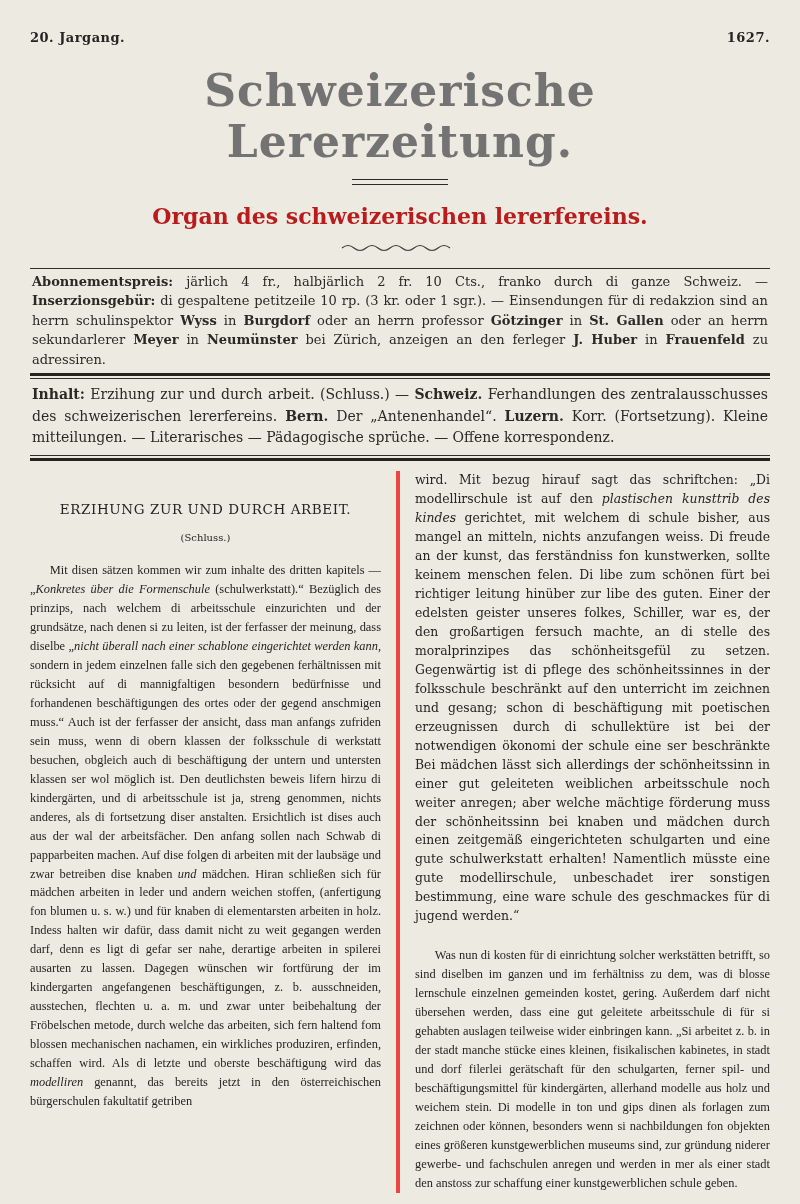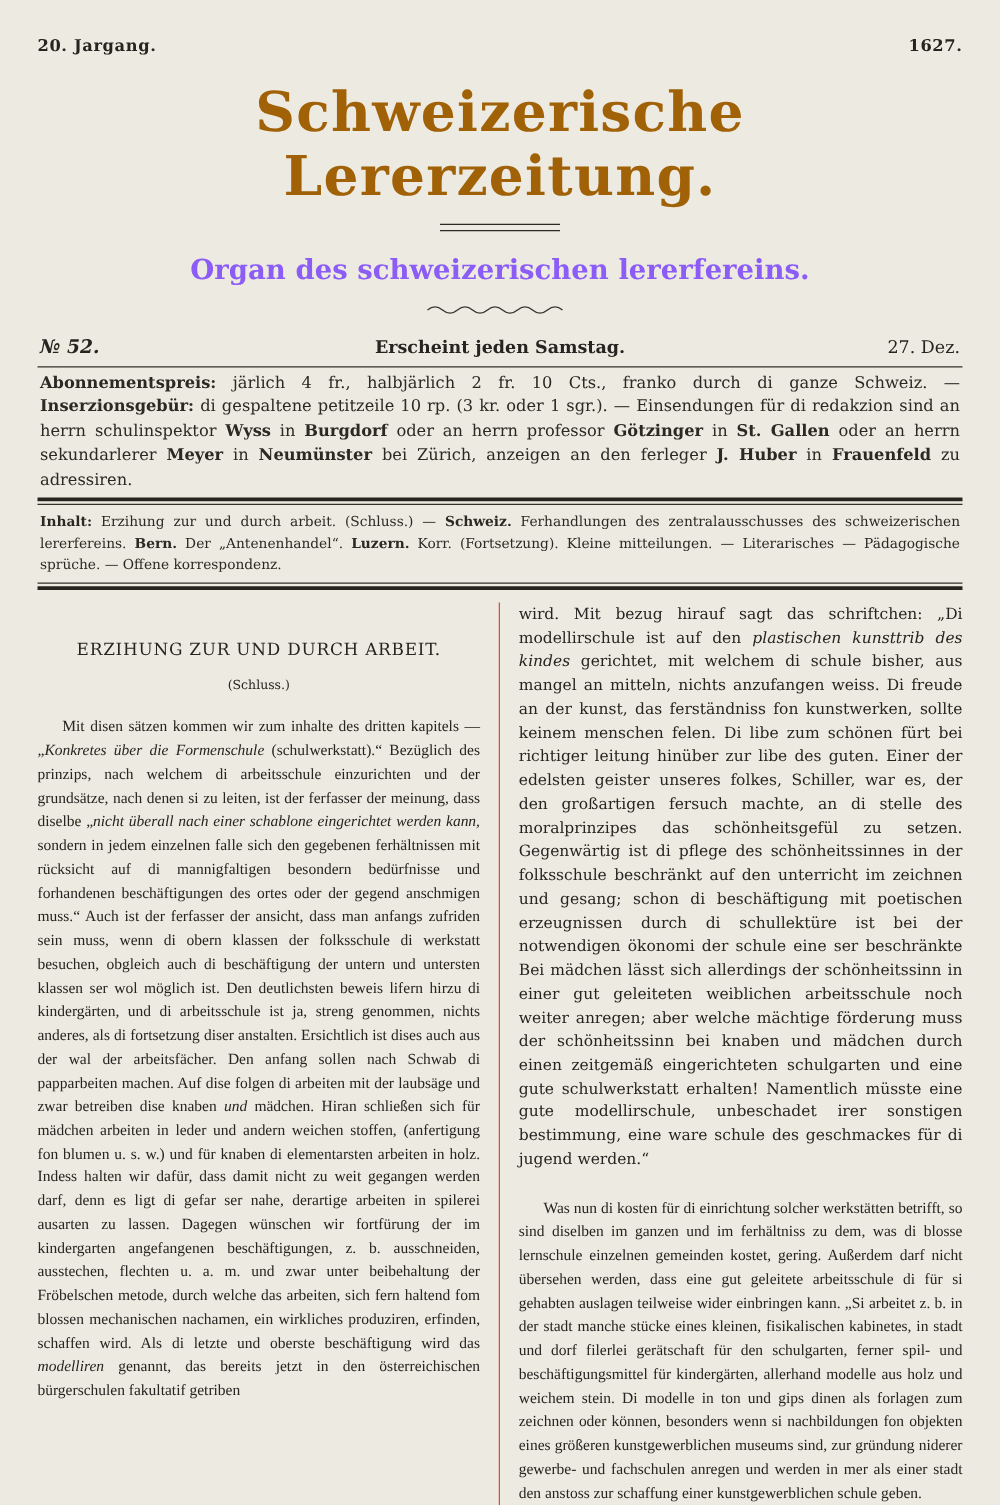--- a/index.html
+++ b/index.html
@@ -19,35 +19,35 @@
     font-weight: bold;
     font-size: 13px;
     letter-spacing: 0.5px;
   }
   h1.title {
     text-align: center;
     font-size: 44px;
     font-weight: bold;
     margin: 20px 0 12px;
     letter-spacing: 1px;
-    color: #a16207;
+    color: #737373;
   }
   .title-rule {
     width: 96px;
     margin: 0 auto;
     border-top: 1.5px solid #2c2a25;
     border-bottom: 1.5px solid #2c2a25;
     height: 3.5px;
   }
   h2.subtitle {
     text-align: center;
     font-size: 22px;
     font-weight: bold;
     margin: 18px 0 8px;
-    color: #8b5cf6;
+    color: #b91c1c;
   }
   .flourish { text-align: center; margin: 0 0 12px; }
   .issue-row {
     display: flex;
     align-items: baseline;
     font-size: 14px;
     margin-bottom: 7px;
     padding: 0 2px;
   }
   .issue-no { flex: 1; font-weight: bold; font-style: italic; font-size: 15px; }
@@ -57,35 +57,35 @@
   .rule.thick { border-top-width: 3px; border-top-color: #26241f; }
   .rule.tight { margin-top: 1px; }
   .imprint {
     font-size: 13px;
     line-height: 1.5;
     text-align: justify;
     margin: 3px 2px 4px;
     color: #2b2923;
   }
   .toc {
-    font-size: 11px;
+    font-size: 14px;
     line-height: 1.55;
     text-align: justify;
     margin: 5px 2px 6px;
     color: #2b2923;
   }
   .columns { display: flex; margin-top: 10px; align-items: stretch; }
   .col {
     width: 50%;
     box-sizing: border-box;
     font-size: 12.4px;
     line-height: 1.53;
     text-align: justify;
   }
-  .col-left { padding-right: 15px; border-right: 1px solid #ef4444; }
+  .col-left { padding-right: 15px; border-right: 4px solid #ef4444; }
   .col-right { padding-left: 15px; }
   h3.heading {
     text-align: center;
     font-size: 13.5px;
     font-weight: normal;
     letter-spacing: 0.6px;
     margin: 28px 10px 10px;
   }
   .subhead { text-align: center; font-size: 10px; margin: 0 0 16px; }
   .para { margin: 0; }
@@ -108,25 +108,20 @@
     <div class="title-rule"></div>
 
     <h2 class="subtitle">Organ des schweizerischen lererfereins.</h2>
 
     <div class="flourish">
       <svg width="120" height="8" viewBox="0 0 120 8" aria-hidden="true">
         <path d="M2,4 q6,-5 12,0 t12,0 t12,0 t12,0 t12,0 t12,0 t12,0 t12,0 t12,0" fill="none" stroke="#3a3833" stroke-width="1.1"></path>
       </svg>
     </div>
 
-    <div class="issue-row">
-      <span class="issue-no">№ 52.</span>
-      <span class="issue-freq">Erscheint jeden Samstag.</span>
-      <span class="issue-date">27. Dez.</span>
-    </div>
 
     <div class="rule"></div>
 
     <p class="imprint"><span style="font-weight: bold;">Abonnementspreis:</span><span> järlich 4 fr., halbjärlich 2 fr. 10 Cts., franko durch di ganze Schweiz. — </span><span style="font-weight: bold;">Inserzionsgebür:</span><span> di gespaltene petitzeile 10 rp. (3 kr. oder 1 sgr.). — Einsendungen für di redakzion sind an herrn schulinspektor </span><span style="font-weight: bold;">Wyss</span><span> in </span><span style="font-weight: bold;">Burgdorf</span><span> oder an herrn professor </span><span style="font-weight: bold;">Götzinger</span><span> in </span><span style="font-weight: bold;">St. Gallen</span><span> oder an herrn sekundarlerer </span><span style="font-weight: bold;">Meyer</span><span> in </span><span style="font-weight: bold;">Neumünster</span><span> bei Zürich, anzeigen an den ferleger </span><span style="font-weight: bold;">J. Huber</span><span> in </span><span style="font-weight: bold;">Frauenfeld</span><span> zu adressiren.</span></p>
 
     <div class="rule thick"></div>
     <div class="rule tight"></div>
 
     <p class="toc"><span style="font-weight: bold;">Inhalt:</span><span> Erzihung zur und durch arbeit. (Schluss.) — </span><span style="font-weight: bold;">Schweiz.</span><span> Ferhandlungen des zentralausschusses des schweizerischen lererfereins. </span><span style="font-weight: bold;">Bern.</span><span> Der „Antenenhandel“. </span><span style="font-weight: bold;">Luzern.</span><span> Korr. (Fortsetzung). Kleine mitteilungen. — Literarisches — Pädagogische sprüche. — Offene korrespondenz.</span></p>
 

